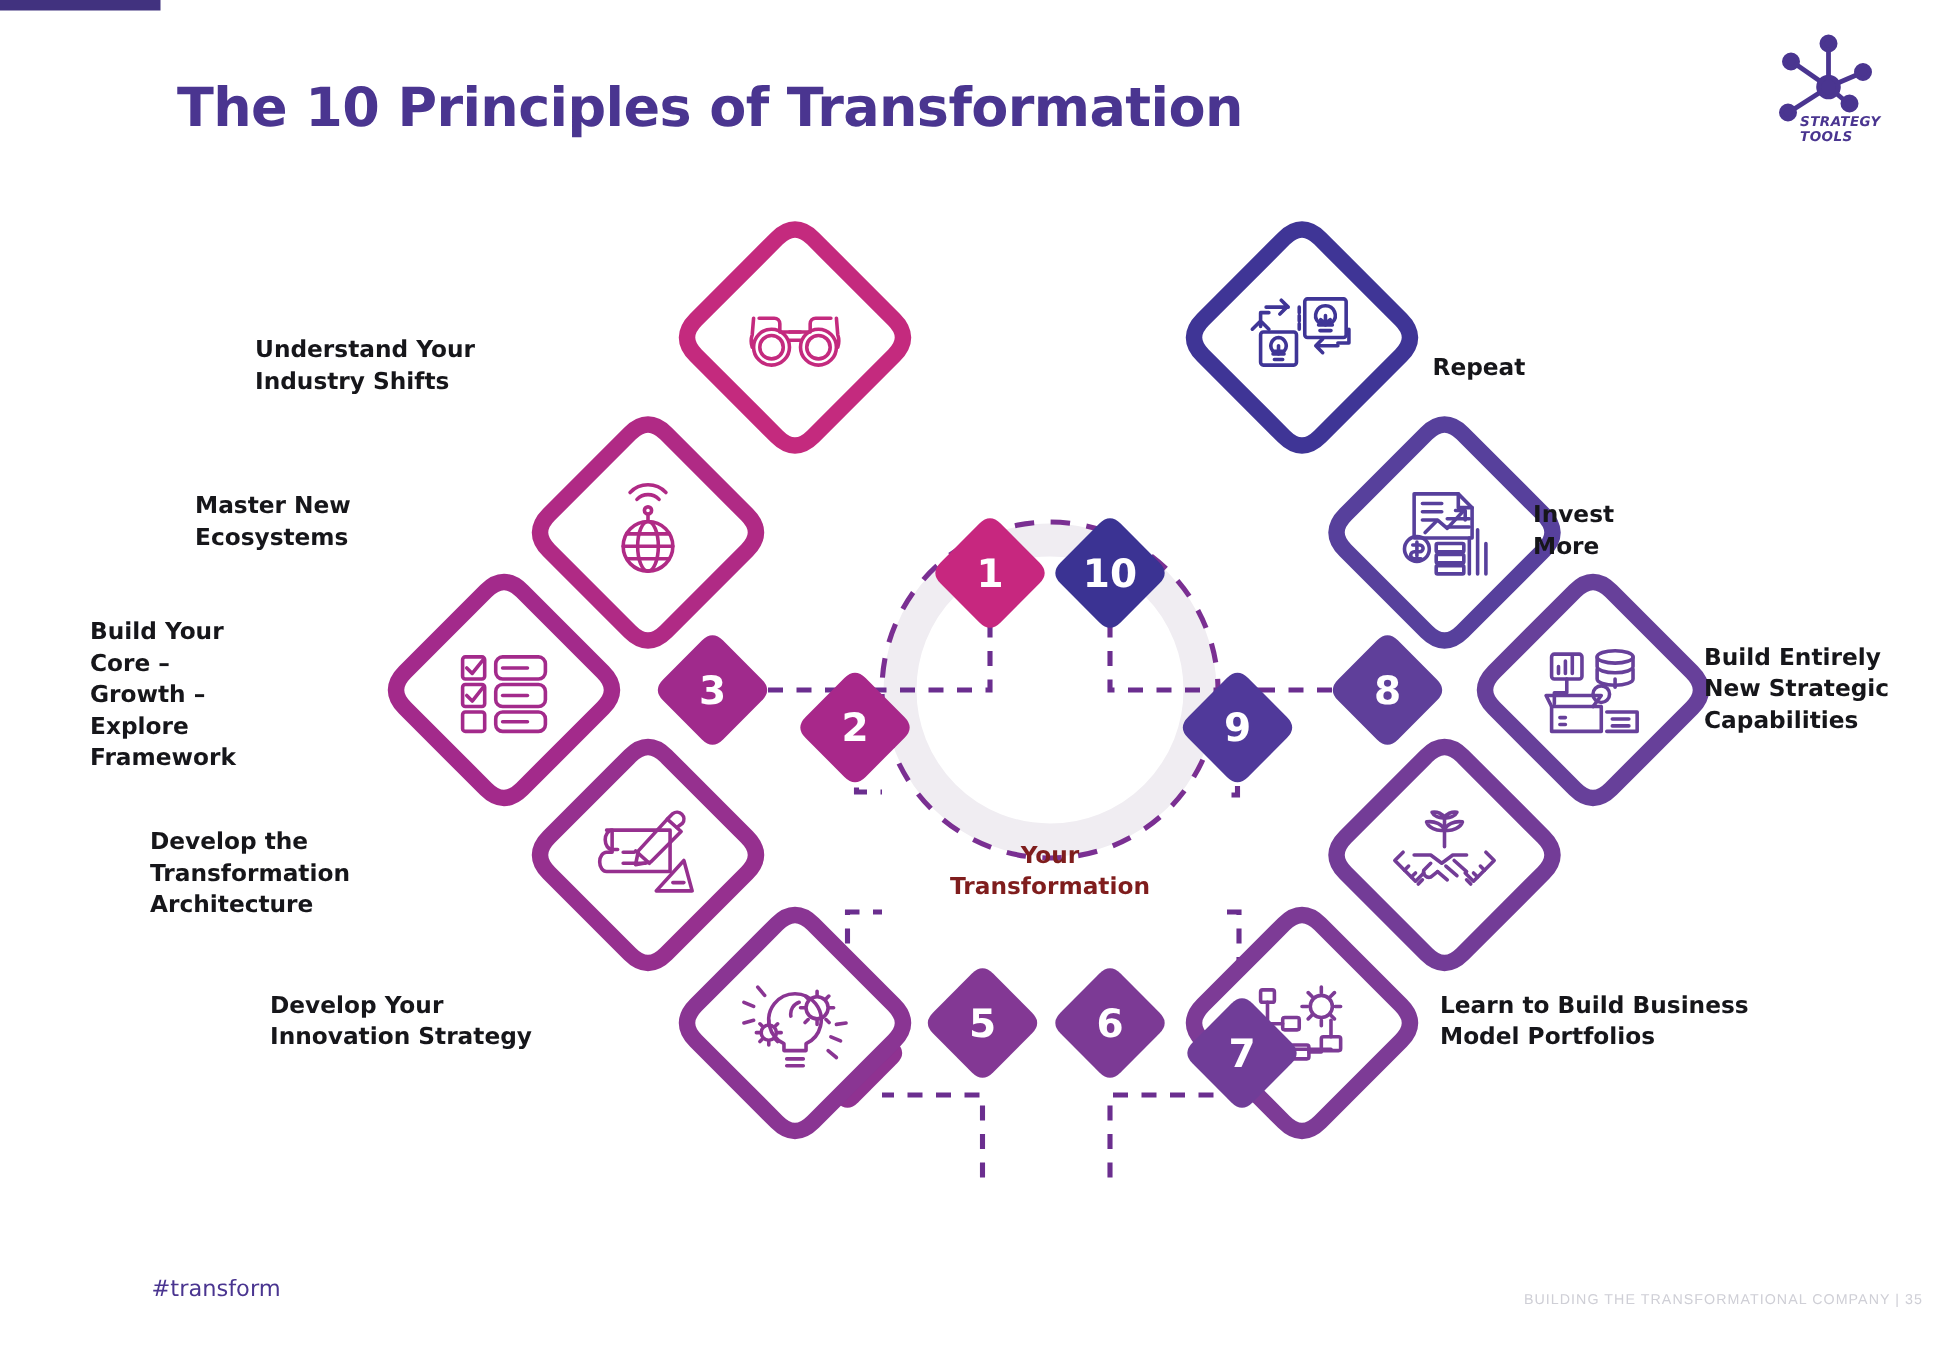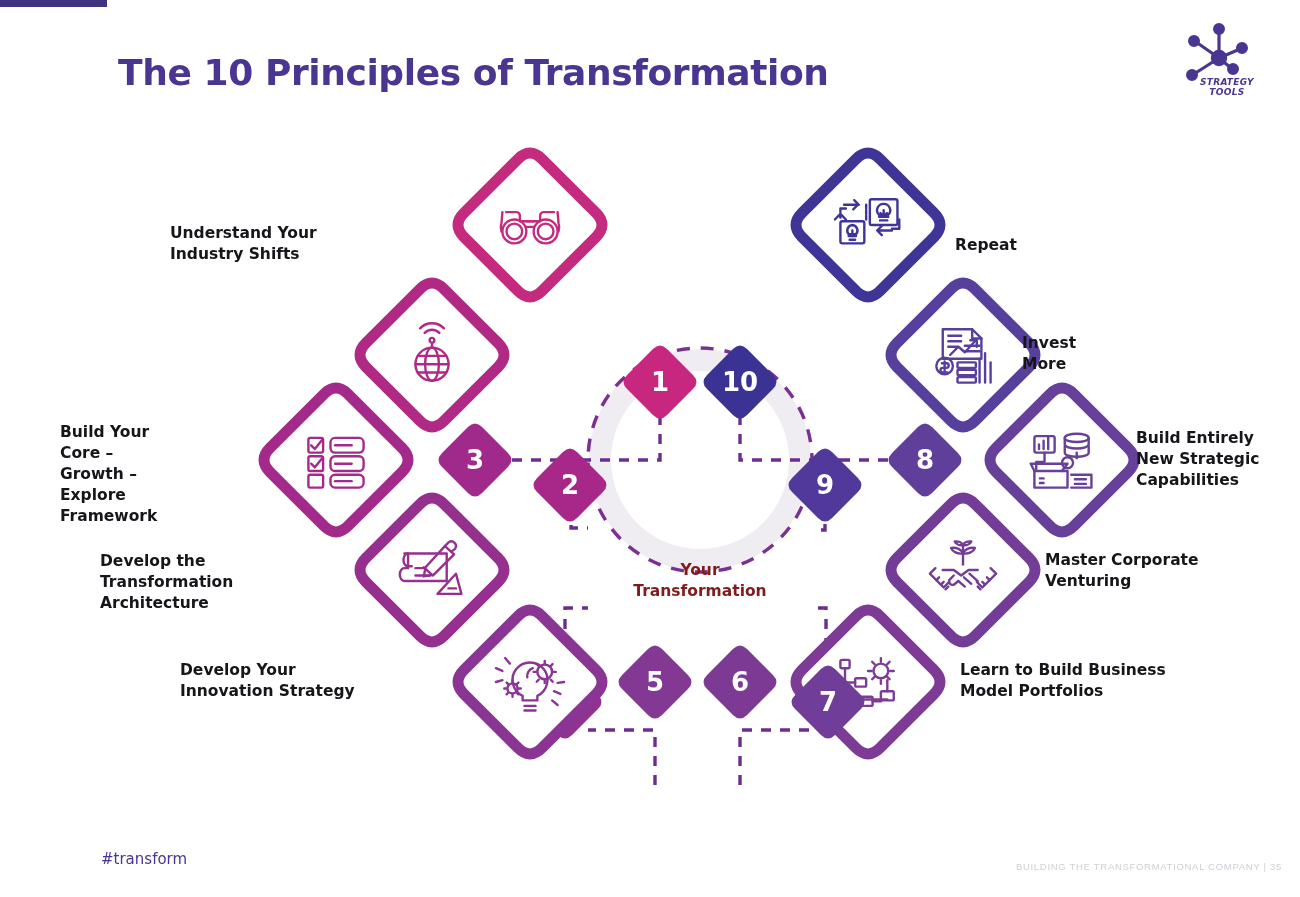--- a/index.html
+++ b/index.html
@@ -21,21 +21,20 @@
   }
   #logo{
     position:absolute;right:36px;top:22px;width:90px;height:90px;
   }
   #logo svg{display:block;}
   #logo-text{
     position:absolute;left:26px;top:56px;
     font-size:9px;font-weight:bold;font-style:italic;
     color:#4a3590;line-height:9.5px;letter-spacing:0.3px;
     font-family:"DejaVu Sans", sans-serif;
-    text-align:center;
   }
   #diagram{position:absolute;left:0;top:130px;width:1300px;height:680px;}
   #diagram svg{position:absolute;left:0;top:0;}
 
   .lbl{
     position:absolute;
     font-size:15.5px;font-weight:bold;color:#16161a;
     line-height:21px;
     font-family:"DejaVu Sans", sans-serif;
     white-space:pre-line;
@@ -325,39 +324,39 @@
           <path d="M 855.98 29.02 Q 868.00 17.00 880.02 29.02 L 933.98 82.98 Q 946.00 95.00 933.98 107.02 L 880.02 160.98 Q 868.00 173.00 855.98 160.98 L 802.02 107.02 Q 790.00 95.00 802.02 82.98 Z" fill="#ffffff" stroke="#3f3596" stroke-width="11"></path>
           <use href="#icon-idea-loop" x="0" y="0" transform="translate(868,95) scale(0.92)" stroke="#3f3596"></use>
           <path d="M 732.93 219.07 Q 740.00 212.00 747.07 219.07 L 772.93 244.93 Q 780.00 252.00 772.93 259.07 L 747.07 284.93 Q 740.00 292.00 732.93 284.93 L 707.07 259.07 Q 700.00 252.00 707.07 244.93 Z" fill="#3b3393"></path>
           <text x="740" y="261" text-anchor="middle" class="num" font-size="26">10</text>
         </g>
       </g>
   </svg>
 
   <div class="lbl lbl-left" style="left:170px;top:93px;width:256px;">Understand Your
 Industry Shifts</div>
-  <div class="lbl lbl-left" style="left:60px;top:292px;width:190px;">Build Your
+  <div class="lbl lbl-left" style="left:130px;top:197px;width:296px;">Master New
+Ecosystems</div>
+  <div class="lbl lbl-left" style="left:60px;top:281px;width:190px;">Build Your
 Core –
 Growth –
 Explore
 Framework</div>
   <div class="lbl lbl-left" style="left:100px;top:421px;width:212px;">Develop the
 Transformation
 Architecture</div>
   <div class="lbl lbl-left" style="left:180px;top:530px;width:240px;">Develop Your
 Innovation Strategy</div>
 
   <div class="lbl lbl-right" style="left:955px;top:105px;width:200px;">Repeat</div>
   <div class="lbl lbl-right" style="left:1022px;top:203px;width:180px;">Invest
 More</div>
   <div class="lbl lbl-right" style="left:1136px;top:298px;width:180px;">Build Entirely
 New Strategic
 Capabilities</div>
-  <div class="lbl lbl-right" style="left:1045px;top:420px;width:200px;">Master Corporate
-Venturing</div>
   <div class="lbl lbl-right" style="left:960px;top:530px;width:230px;">Learn to Build Business
 Model Portfolios</div>
 
   <div id="center-text">Your
 Transformation</div>
 </div>
 
 <div id="footer-tag">#transform</div>
 <div id="footer-note">BUILDING THE TRANSFORMATIONAL COMPANY | 35</div>
 

